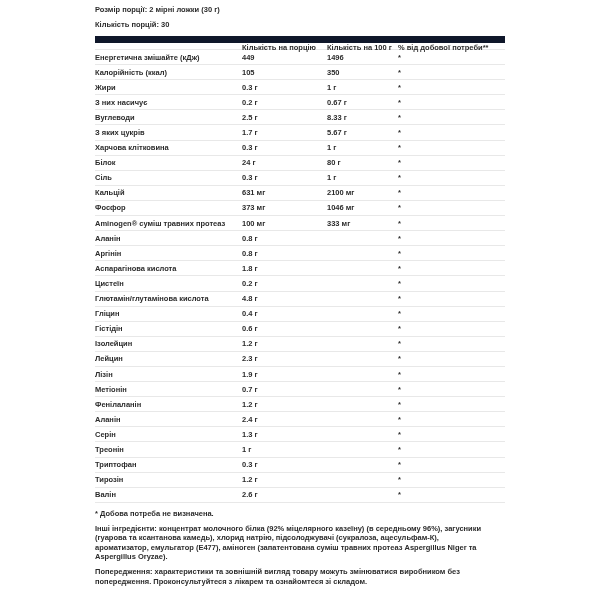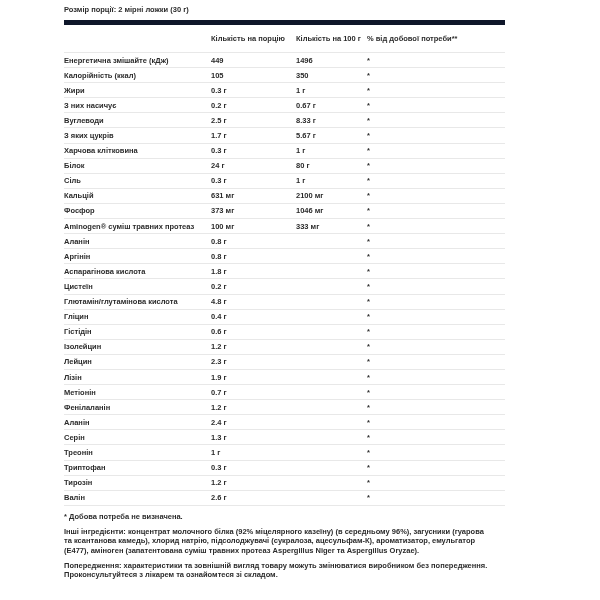--- a/index.html
+++ b/index.html
@@ -9,21 +9,21 @@
     height: 600px;
     background: #ffffff;
     font-family: "Liberation Sans", sans-serif;
     color: #2b2b2b;
     overflow: hidden;
   }
   .page {
     box-sizing: border-box;
     width: 600px;
     height: 600px;
-    padding: 5px 95px 0 64px;
+    padding: 5px 95px 0 95px;
     border-radius: 18px;
   }
   .serving-line {
     font-size: 7.5px;
     font-weight: 600;
     line-height: 9px;
     margin-bottom: 6px;
     white-space: nowrap;
   }
   .serving-line.second { margin-bottom: 7px; }
@@ -32,39 +32,40 @@
     grid-template-columns: 147px 85px 71px 1fr;
     align-items: center;
     box-sizing: border-box;
     height: 15.1px;
     border-bottom: 1px solid #e8e8e8;
     font-size: 7.5px;
     font-weight: 600;
     line-height: 9px;
   }
   .grid-row.header {
-    border-top: 5px solid #0f172a;
-    height: 33px;
+    border-top: 7px solid #0f172a;
+    height: 14px;
   }
   .cell { white-space: nowrap; overflow: visible; }
   .footer { margin-top: 6px; }
   .footer p {
     margin: 0 16px 6px 0;
     font-size: 7.5px;
     font-weight: 600;
     line-height: 9.3px;
   }
 </style>
 </head>
 <body>
 
 <div class="page">
 
   <div class="serving-line">Розмір порції: 2 мірні ложки (30 г)</div>
 
+  <div class="serving-line second">Кількість порцій: 30</div>
 
   <div>
     <div class="grid-row header">
       <div class="cell"></div>
       <div class="cell">Кількість на порцію</div>
       <div class="cell">Кількість на 100 г</div>
       <div class="cell">% від добової потреби**</div>
     </div>
     <div>
         <div class="grid-row">

